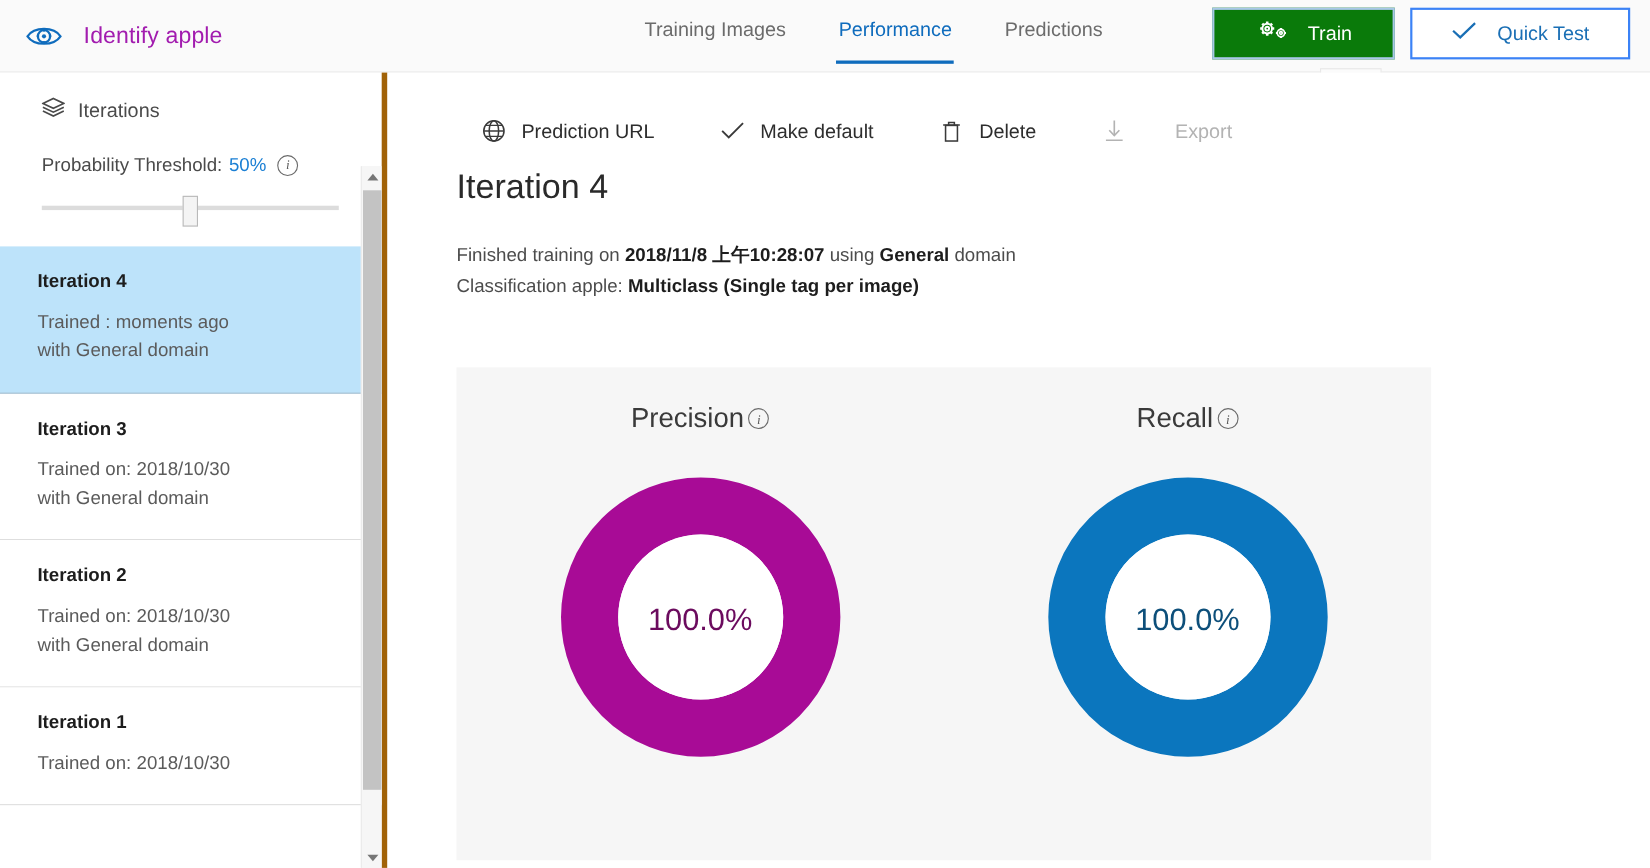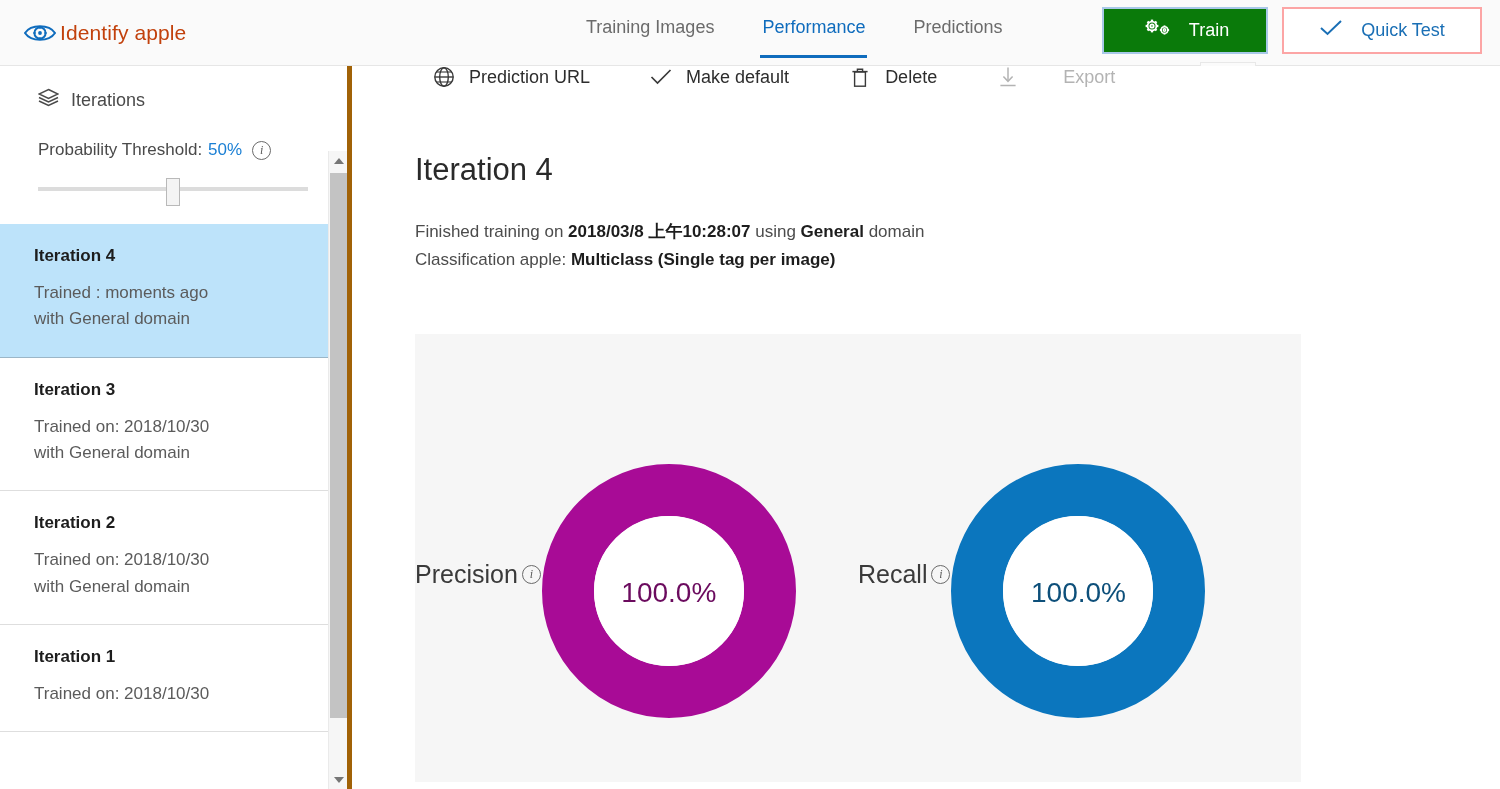--- a/index.html
+++ b/index.html
@@ -14,21 +14,21 @@
   
   .header {
     position: absolute; left: 0; top: 0; width: 1500px; height: 66px;
     background: #fafafa;
     border-bottom: 1px solid #e6e6e6;
     display: flex; align-items: center;
   }
   .brand { display: flex; align-items: center; padding-left: 20px; width: 380px; }
   .brand-icon { width: 40px; height: 34px; display: flex; align-items: center; justify-content: center; }
   .brand-title {
-    font-size: 21px; color: #c2410c; margin-left: 0; font-weight: 400;
+    font-size: 21px; color: #a21caf; margin-left: 16px; font-weight: 400;
     letter-spacing: .1px;
   }
 
   .tabs { display: flex; align-items: flex-end; height: 66px; margin-left: 182px; }
   .tab {
     position: relative; height: 76px; display: flex; align-items: center;
     padding: 0 24px; font-size: 18px; color: #6b6b6b; cursor: pointer;
   }
   .tab.active { color: #0f6cbd; }
   .tab.active::after {
@@ -39,21 +39,21 @@
   .header-actions {
     position: absolute; right: 18px; top: 7px; display: flex; align-items: center; gap: 14px;
   }
   .btn-train {
     width: 166px; height: 47px; background: #0a7a0a; color: #fff;
     border: 2px solid #a8c8e8; display: flex; align-items: center; justify-content: center;
     gap: 16px; font-size: 18px; cursor: pointer;
   }
   .btn-quicktest {
     width: 200px; height: 47px; background: #fff; color: #1a6fb5;
-    border: 2px solid #fca5a5; display: flex; align-items: center; justify-content: center;
+    border: 2px solid #3b82f6; display: flex; align-items: center; justify-content: center;
     gap: 18px; font-size: 18px; cursor: pointer;
   }
   .tooltip {
     position: absolute; left: 1200px; top: 62px;
     padding: 3px 10px 5px 10px; background: #fbfbfb; border: 1px solid #e8e8e8;
     color: #cfcfcf; font-size: 15px; pointer-events: none;
   }
 
   
   .sidebar {
@@ -107,39 +107,39 @@
     position: absolute; left: 1px; top: 22px; width: 17px; height: 545px;
     background: #c3c3c3; cursor: pointer;
   }
   .tri { width: 0; height: 0; }
   .tri.up { border-left: 5px solid transparent; border-right: 5px solid transparent; border-bottom: 6px solid #767676; }
   .tri.down { border-left: 5px solid transparent; border-right: 5px solid transparent; border-top: 6px solid #767676; }
 
   
   .main { position: absolute; left: 353px; top: 66px; right: 0; bottom: 0; background: #fff; }
   .cmdbar {
-    display: flex; align-items: flex-start; height: 64px; padding-left: 56px; gap: 0; margin-left: 24px;
+    display: flex; align-items: flex-end; height: 64px; padding-left: 85px; gap: 0;
   }
   .cmd {
     display: flex; align-items: center; gap: 14px; font-size: 18px; color: #2d2d2d;
     margin-right: 60px; cursor: pointer;
   }
   .cmd.disabled { color: #b3b3b3; cursor: default; gap: 44px; }
   .cmd .gi { display: flex; align-items: center; justify-content: center; width: 22px; height: 22px; }
 
   .page-title { font-size: 31px; color: #2a2a2a; padding: 22px 0 0 62px; font-weight: 400; }
   .meta { padding: 30px 0 0 62px; font-size: 17px; color: #4c4c4c; line-height: 1.62; }
   .meta b { color: #1d1d1d; font-weight: 700; }
 
   .chart-panel {
     position: absolute; left: 62px; top: 268px; width: 886px; height: 448px;
     background: #f6f6f6;
   }
   .chart-cols { display: flex; height: 100%; }
-  .chart-col { flex: 1; display: flex; flex-direction: row; align-items: center; padding-top: 32px; }
+  .chart-col { flex: 1; display: flex; flex-direction: column; align-items: center; padding-top: 32px; }
   .chart-head { display: flex; align-items: center; font-size: 25px; color: #3a3a3a; }
   .donut-wrap { position: relative; margin-top: 38px; }
   .donut-val {
     position: absolute; left: 0; top: 0; width: 100%; height: 100%;
     display: flex; align-items: center; justify-content: center;
     font-size: 28px;
   }
 </style>
 </head>
 <body>
@@ -325,21 +325,21 @@
           </svg>
         </span>
         <span>Export</span>
       </div>
     </div>
 
     <div class="page-title">Iteration 4</div>
 
     <div class="meta">
       <div>
-        <span>Finished training on </span><b>2018/03/8 上午10:28:07</b><span> using </span><b>General</b><span> domain</span>
+        <span>Finished training on </span><b>2018/11/8 上午10:28:07</b><span> using </span><b>General</b><span> domain</span>
       </div>
       <div>
         <span>Classification apple: </span><b>Multiclass (Single tag per image)</b>
       </div>
     </div>
 
     <div class="chart-panel">
       <div class="chart-cols">
 
         <div class="chart-col">

